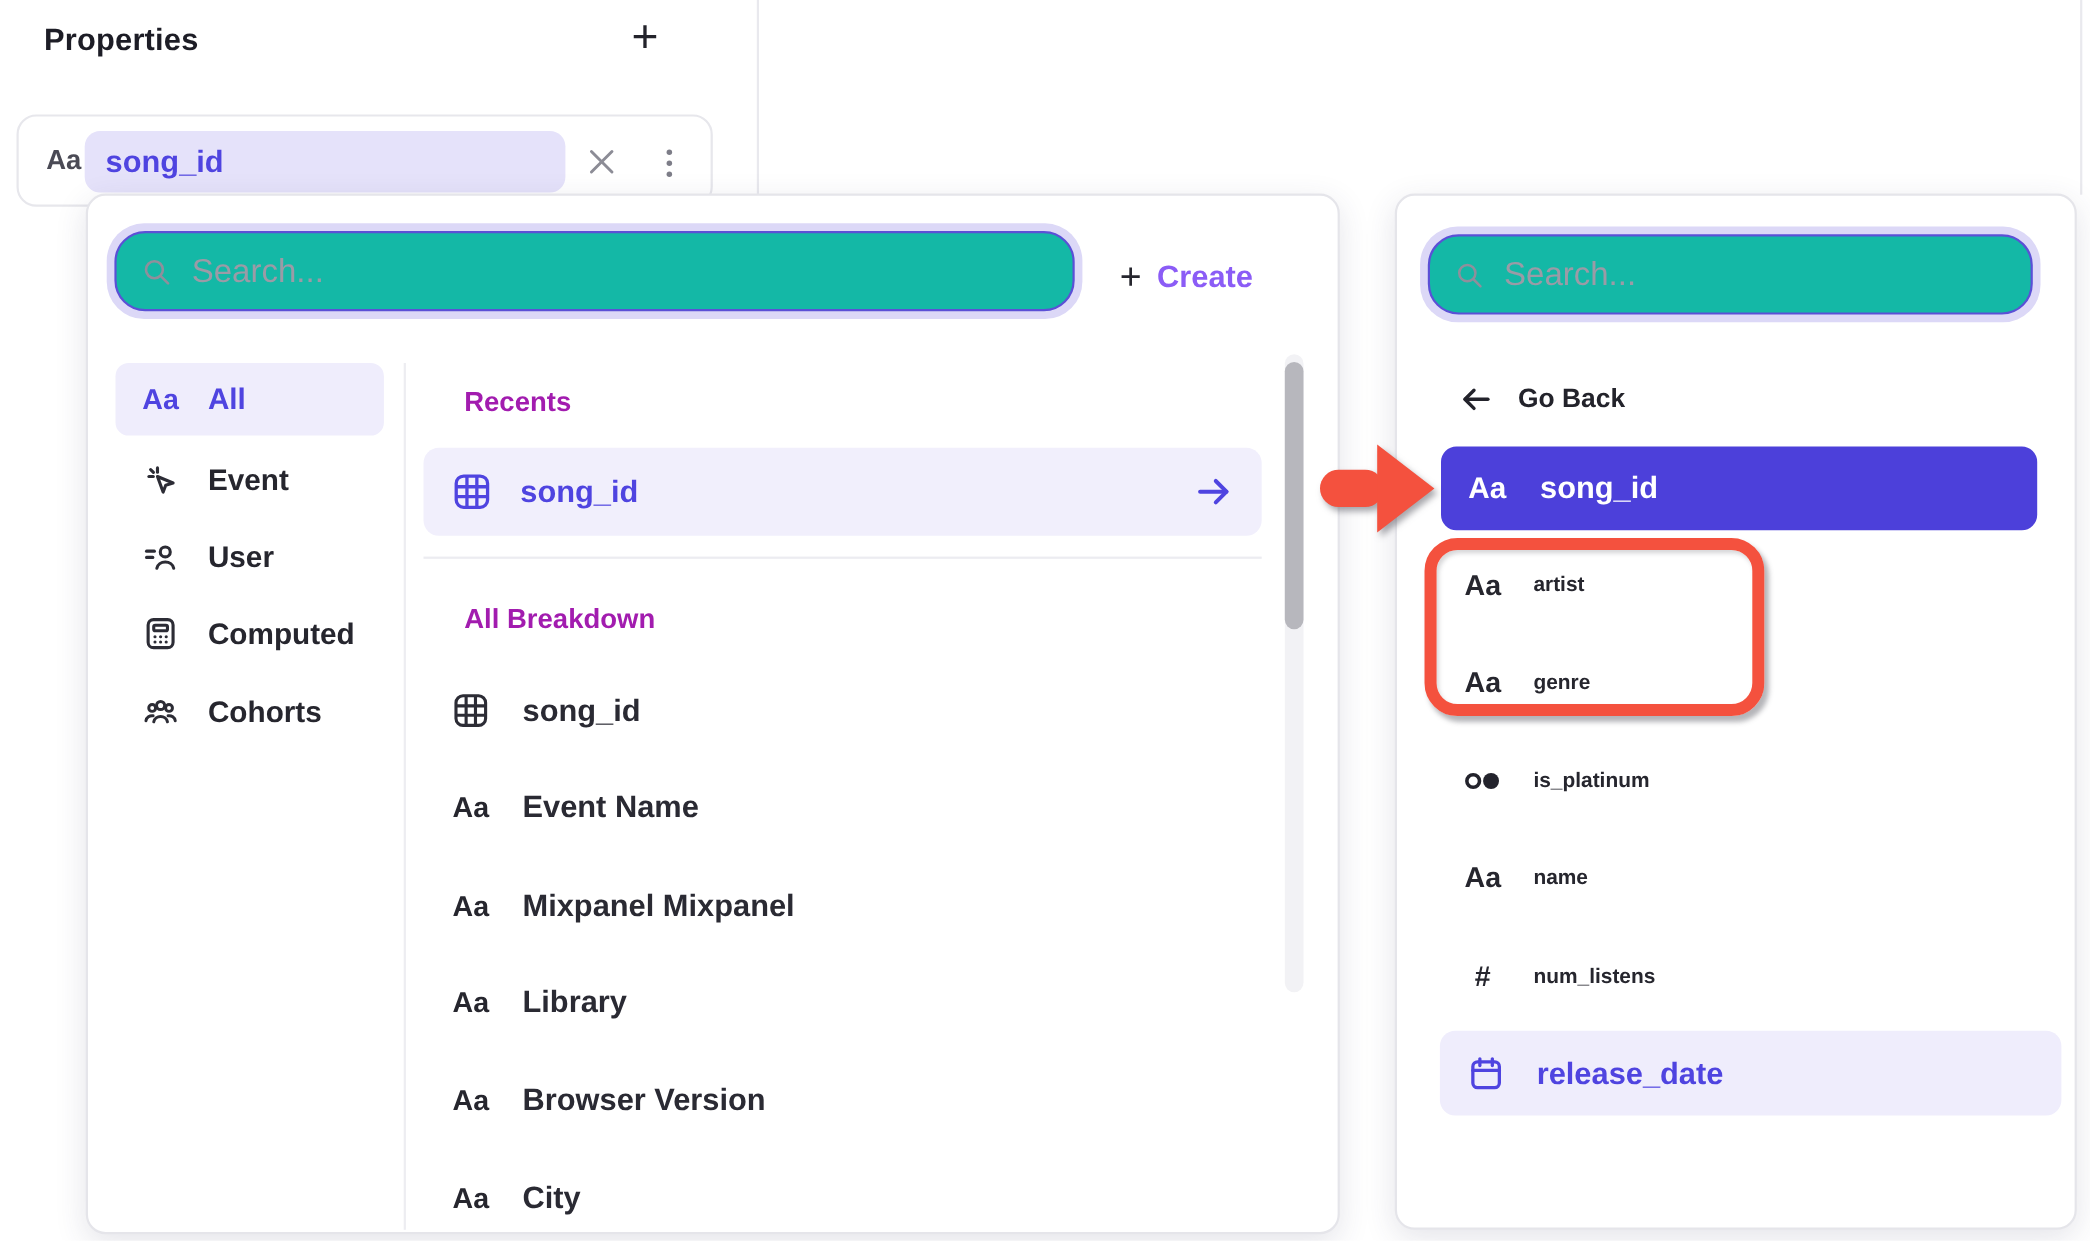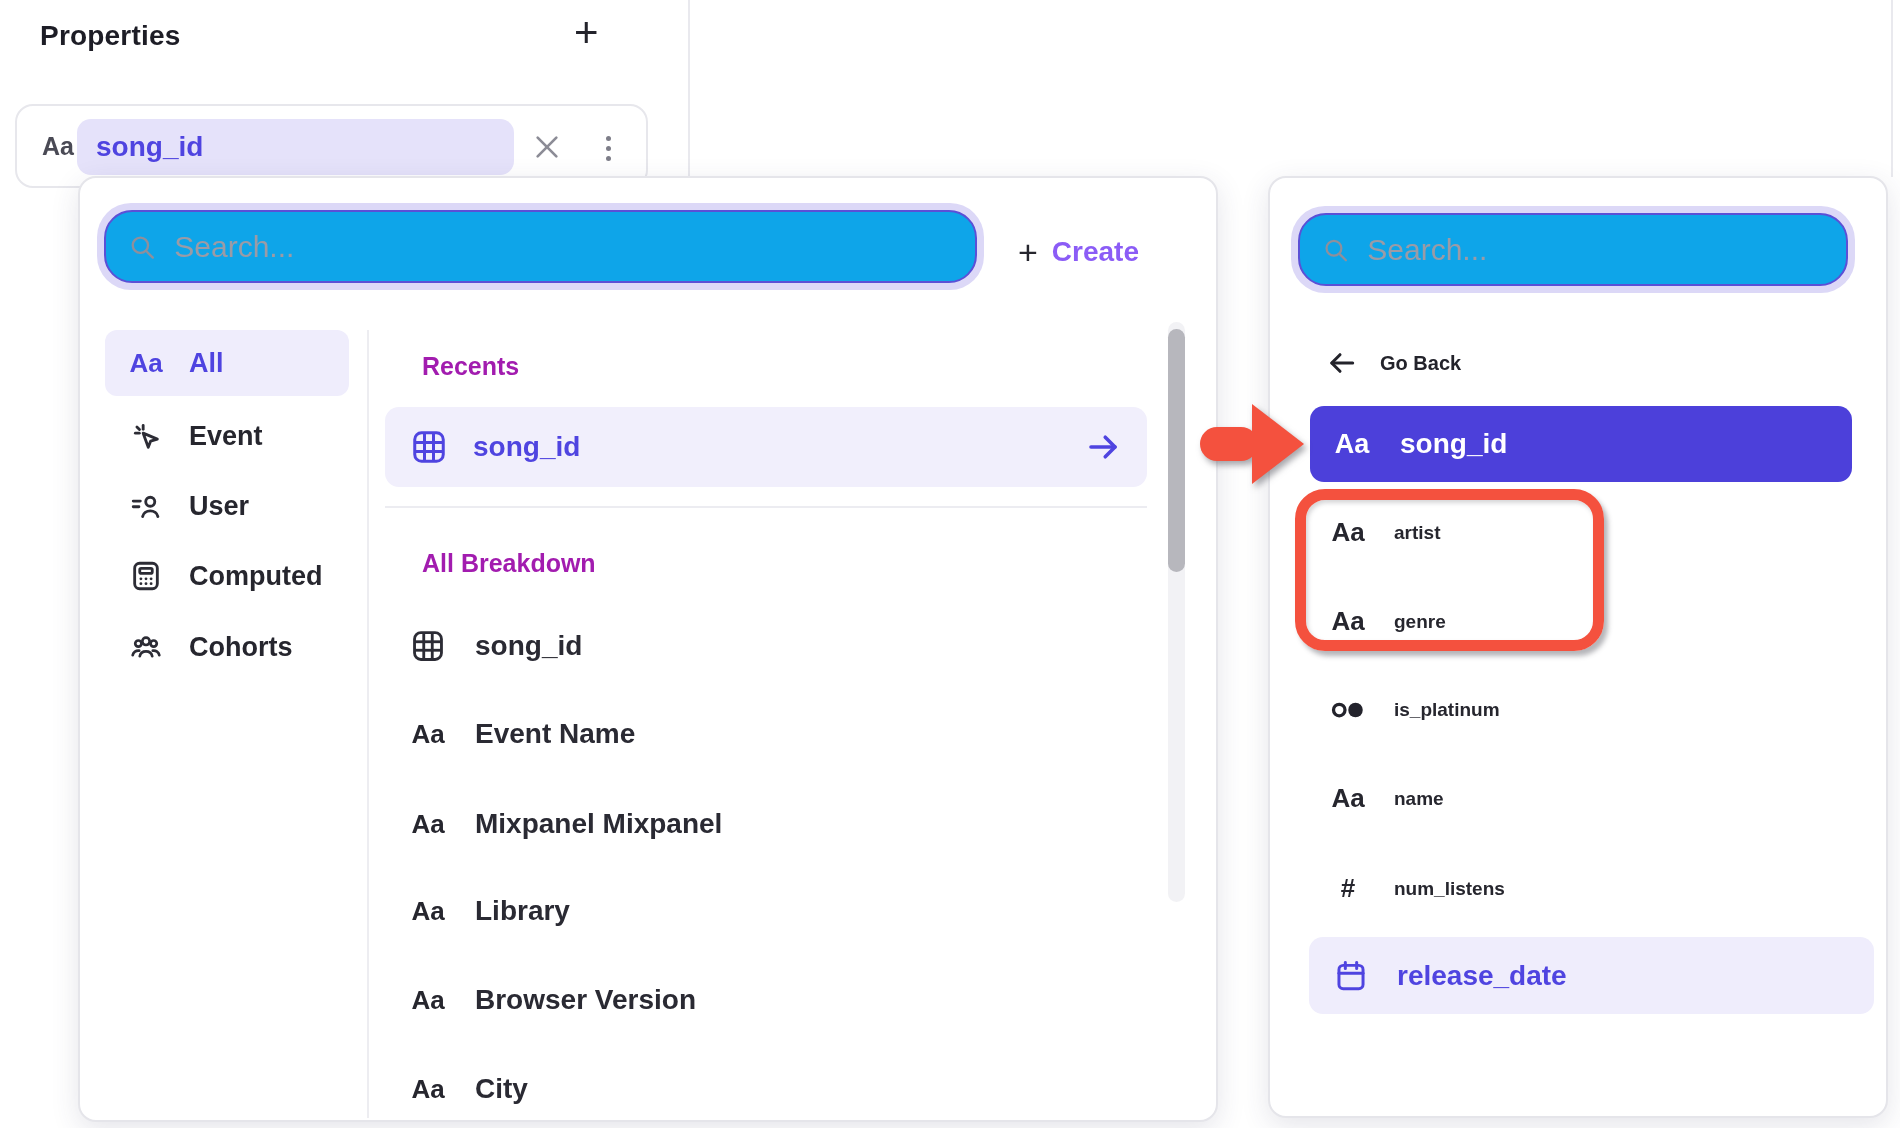--- a/index.html
+++ b/index.html
@@ -22,21 +22,21 @@
   .kebab{position:absolute;left:584px;top:23px;width:14px;height:38px;display:flex;flex-direction:column;justify-content:center;align-items:center;gap:5px;cursor:pointer;}
   .kebab i{width:5px;height:5px;border-radius:50%;background:#7d7d88;display:block;}
 
   
   .panel{position:absolute;top:176px;background:#fff;border:2px solid #e5e5ea;border-radius:18px;
          box-shadow:0 8px 28px rgba(55,55,90,.13);z-index:3;}
   #left-panel{left:78px;width:1140px;height:946px;}
   #right-panel{left:1268px;width:620px;height:942px;}
 
   .search-ring{position:absolute;background:#dcd8f7;border-radius:34px;padding:7px;}
-  .search-box{height:100%;background:#0ea5e9;border:2px solid #5b50d6;border-radius:28px;display:flex;align-items:center;padding:0 22px;gap:18px;}
+  .search-box{height:100%;background:#14b8a6;border:2px solid #5b50d6;border-radius:28px;display:flex;align-items:center;padding:0 22px;gap:18px;}
   .search-box input{border:none;outline:none;font-size:30px;color:#3a3a44;width:100%;background:transparent;font-family:inherit;}
   .search-box input::placeholder{color:#9b9ba6;}
 
   .create-btn{position:absolute;left:938px;top:50px;height:48px;display:flex;align-items:center;gap:14px;cursor:pointer;}
   .create-btn .plus{font-size:34px;font-weight:400;color:#26262e;line-height:34px;}
   .create-btn .lbl{font-size:28px;font-weight:600;color:#8b5cf6;}
 
   
   .cat-row{position:absolute;left:47px;transform:translateY(-50%);display:flex;align-items:center;gap:24px;cursor:pointer;}
   .cat-row .ic{width:38px;display:flex;justify-content:center;align-items:center;}
@@ -58,21 +58,21 @@
   .prop-row{position:absolute;left:327px;transform:translateY(-50%);display:flex;align-items:center;gap:26px;cursor:pointer;}
   .prop-row .ic{width:42px;display:flex;justify-content:center;align-items:center;}
   .prop-row .lbl{font-size:28px;font-weight:600;color:#2a2a33;}
 
   
   .sb-track{position:absolute;left:1088px;top:144px;width:17px;height:580px;background:#f2f2f5;border-radius:9px;}
   .sb-thumb{position:absolute;left:1088px;top:151px;width:17px;height:243px;background:#b7b7bd;border-radius:9px;cursor:grab;}
 
   
   .goback{position:absolute;left:56px;top:185px;transform:translateY(-50%);display:flex;align-items:center;gap:22px;cursor:pointer;}
-  .goback .lbl{font-size:20px;font-weight:700;color:#23232b;}
+  .goback .lbl{font-size:24px;font-weight:700;color:#23232b;}
   .sel-row{position:absolute;left:40px;top:228px;width:542px;height:76px;background:#4c40da;border-radius:14px;
            display:flex;align-items:center;gap:28px;padding-left:22px;cursor:pointer;}
   .sel-row .ic{width:40px;font-size:27px;font-weight:700;color:#ffffff;display:flex;justify-content:center;}
   .sel-row .lbl{font-size:28px;font-weight:700;color:#ffffff;}
   .r-row{position:absolute;left:56px;transform:translateY(-50%);display:flex;align-items:center;gap:24px;cursor:pointer;}
   .r-row .ic{width:44px;display:flex;justify-content:center;align-items:center;}
   .r-row .lbl{font-size:19px;font-weight:600;color:#26262e;}
   .hl-row{position:absolute;left:39px;top:759px;width:565px;height:77px;background:#efedfc;border-radius:14px;
           display:flex;align-items:center;gap:24px;padding-left:20px;cursor:pointer;}
   .hl-row .ic{width:44px;display:flex;justify-content:center;}

